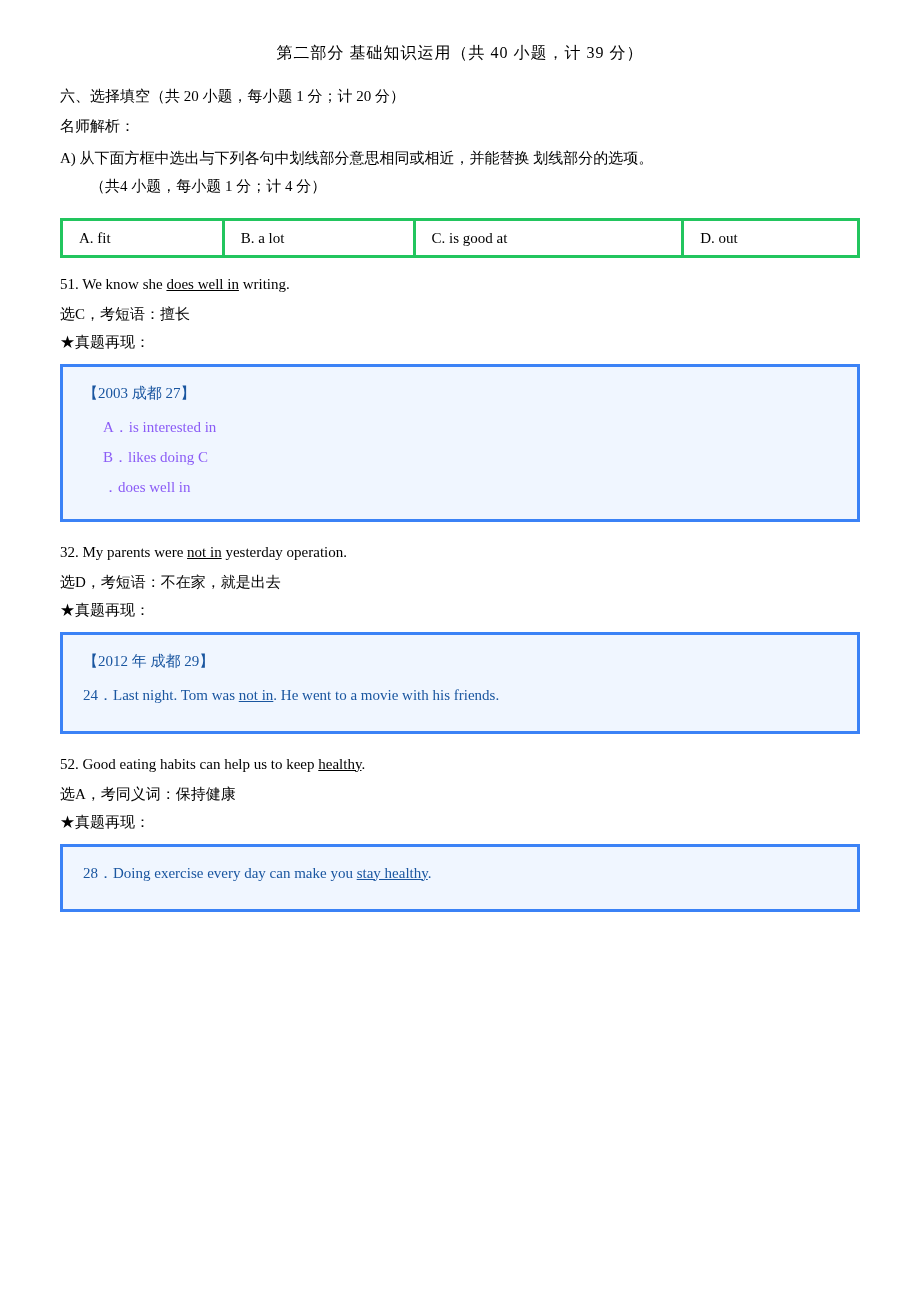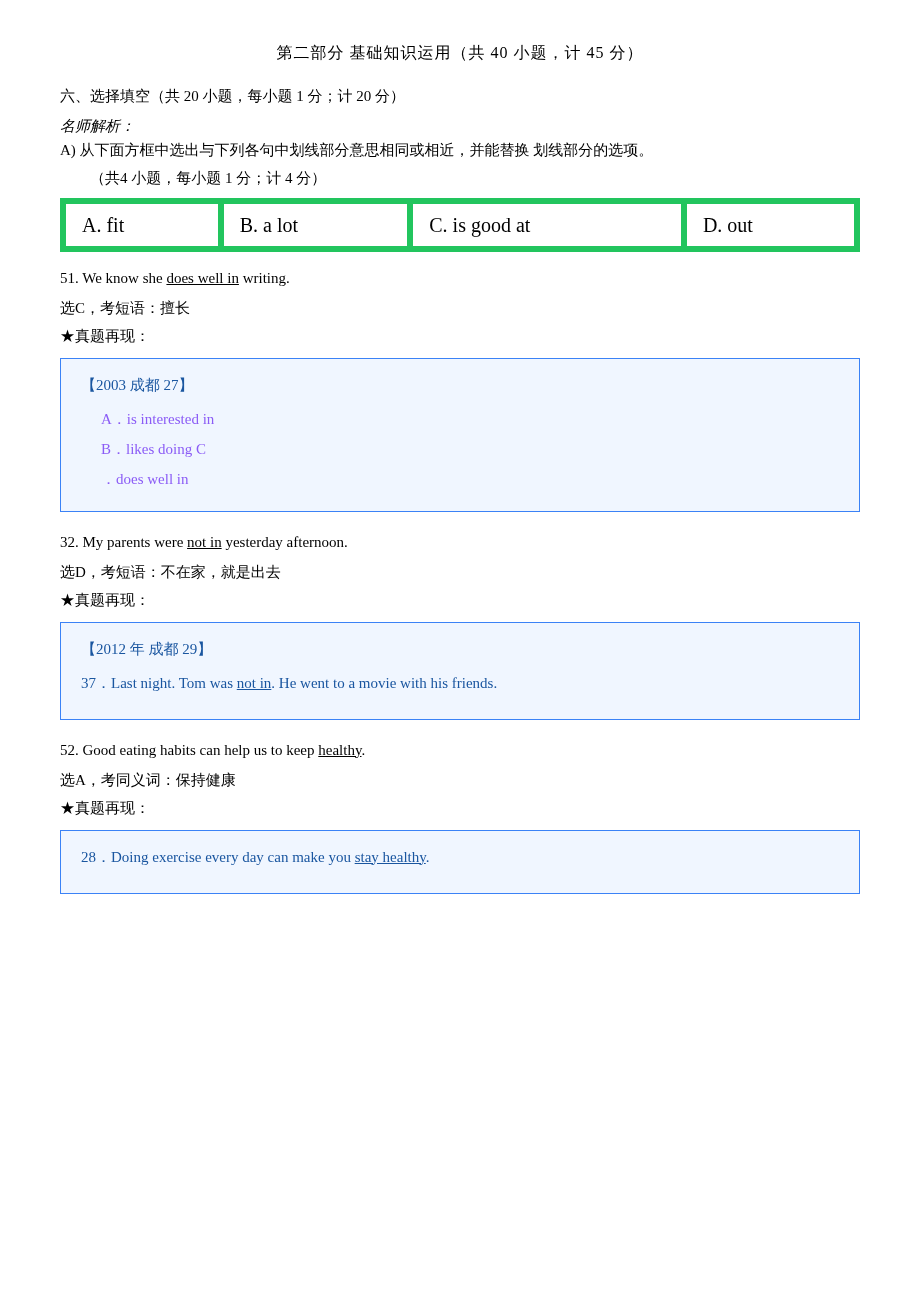--- a/index.html
+++ b/index.html
@@ -22,51 +22,51 @@
       font-size: 16px;
       margin-bottom: 18px;
       letter-spacing: 1px;
     }
     .section-header {
       font-size: 15px;
       margin-bottom: 6px;
     }
     .teacher-note {
       font-size: 15px;
-      font-style: italic;
+      margin-bottom: 8px;
     }
     .instruction-block {
       font-size: 15px;
       margin-bottom: 4px;
     }
     .options-table {
       width: 100%;
       border-collapse: collapse;
       border: 1px solid #000;
       margin-bottom: 14px;
     }
     .options-table td {
-      border: 6px solid #22c55e;
+      border: 3px solid #22c55e;
       padding: 5px 16px;
-      font-size: 20px;
+      font-size: 15px;
     }
     .question-block {
       margin-bottom: 6px;
       font-size: 15px;
     }
     .answer-line {
       margin-bottom: 4px;
       font-size: 15px;
     }
     .star-line {
       font-size: 15px;
       margin-bottom: 10px;
     }
     .blue-box {
-      border: 1px solid #3b82f6;
+      border: 3px solid #3b82f6;
       background: #f0f6ff;
       padding: 14px 20px;
       margin-bottom: 18px;
       color: #1a56a0;
     }
     .blue-box .box-title {
       font-size: 15px;
       color: #1a56a0;
       margin-bottom: 10px;
       font-weight: normal;
@@ -85,28 +85,28 @@
     u {
       text-decoration: underline;
     }
     .gap {
       margin-bottom: 14px;
     }
   </style>
 </head>
 <body>
 
-<div class="center-title">第二部分  基础知识运用（共 40 小题，计 45  分）</div>
+<div class="center-title">第二部分  基础知识运用（共 40 小题，计 39  分）</div>
 
 <div class="section-header">六、选择填空（共 20 小题，每小题 1 分；计 20 分）</div>
 
 <div class="teacher-note">名师解析：</div>
 
 <div class="instruction-block">A)  从下面方框中选出与下列各句中划线部分意思相同或相近，并能替换 划线部分的选项。</div>
-<div class="instruction-block" style="padding-left: 30px; margin-bottom: 8px;">（共4 小题，每小题 1 分；计 4 分）</div>
+<div class="instruction-block" style="padding-left: 30px; margin-bottom: 20px;">（共4 小题，每小题 1 分；计 4 分）</div>
 
 <table class="options-table">
   <tbody>
       <tr>
     <td>A.   fit</td>
     <td>B.   a lot</td>
     <td>C.   is good at</td>
     <td>D.   out</td>
   </tr>
 </tbody>
@@ -121,29 +121,29 @@
 <div class="blue-box">
   <div class="box-title">【2003 成都 27】</div>
   <div class="box-option">A．is interested in</div>
   <div class="box-option">B．likes doing C</div>
   <div class="box-option">．does well in</div>
 </div>
 
 <div class="gap"></div>
 
 <div class="question-block">
-  <span>32. My parents were </span><u>not in</u><span> yesterday afternoon.</span>
+  <span>32. My parents were </span><u>not in</u><span> yesterday operation.</span>
 </div>
 <div class="answer-line">选D，考短语：不在家，就是出去</div>
 <div class="star-line">★真题再现：</div>
 
 <div class="blue-box">
   <div class="box-title">【2012 年  成都 29】</div>
   <div class="box-question">
-    <span>37．Last night. Tom was </span><u>not in</u><span>. He went to a movie with his friends.</span>
+    <span>24．Last night. Tom was </span><u>not in</u><span>. He went to a movie with his friends.</span>
   </div>
 </div>
 
 <div class="gap"></div>
 
 <div class="question-block">
   <span>52. Good eating habits can help us to keep </span><u>healthy</u><span>.</span>
 </div>
 <div class="answer-line">  选A，考同义词：保持健康</div>
 <div class="star-line">★真题再现：</div>

